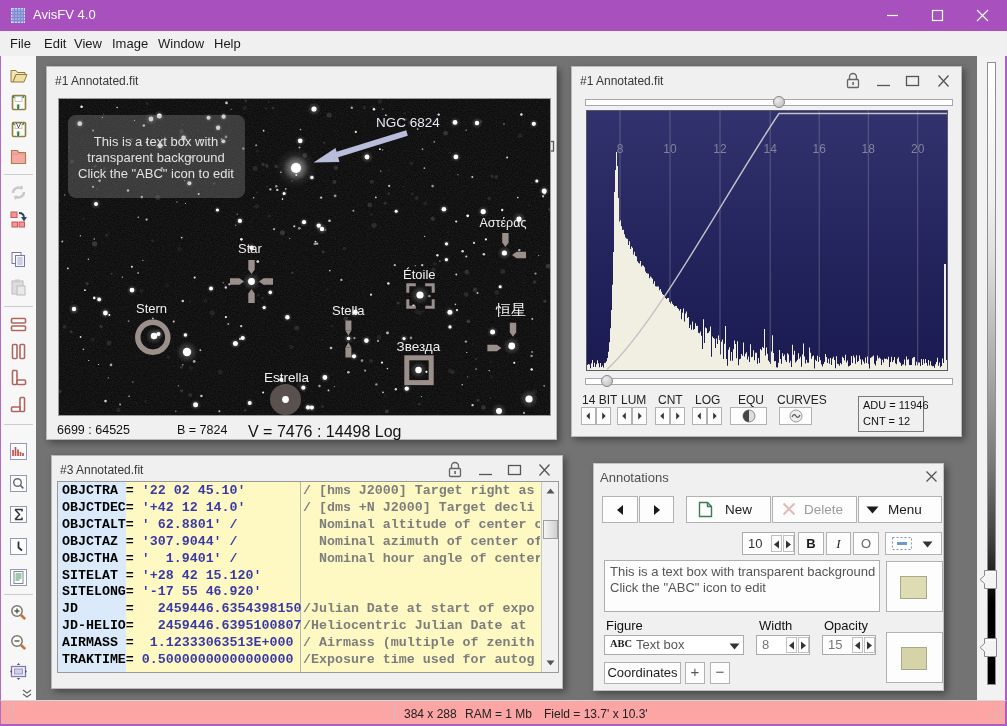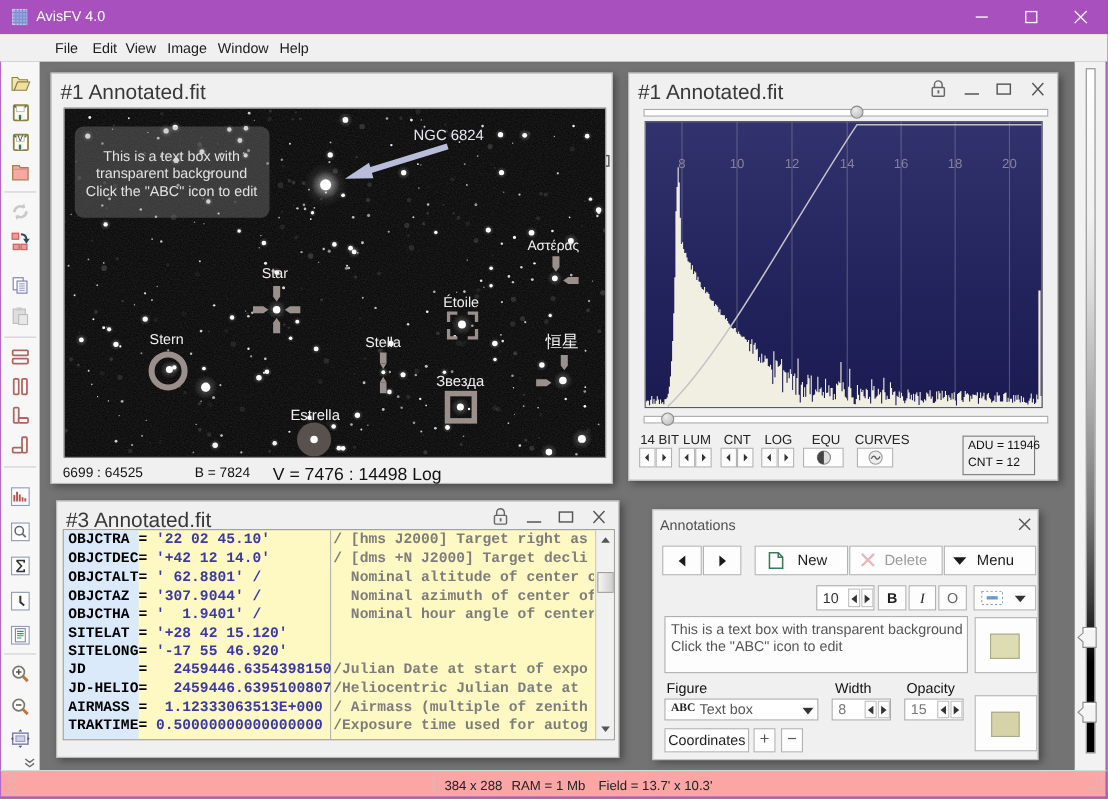--- a/index.html
+++ b/index.html
@@ -1,24 +1,24 @@
 <!DOCTYPE html>
 <html><head><meta charset="utf-8"><style>
 *{margin:0;padding:0;box-sizing:border-box;}
 body{width:1007px;height:726px;position:relative;font-family:"Liberation Sans",sans-serif;overflow:hidden;background:#737373;}
 .abs{position:absolute;}
 .titlebar{left:0;top:0;width:1007px;height:31px;background:#a851be;color:#fff;}
 .menubar{left:0;top:31px;width:1007px;height:25px;background:#f0f0f0;color:#1b1b1b;font-size:13px;}
-.menubar span{position:absolute;top:5px;margin-left:40px;}
+.menubar span{position:absolute;top:5px;}
 .toolbar{left:0;top:56px;width:36px;height:644px;background:#f7f7f7;border-left:1px solid #b06cc4;}
 .tsep{left:4px;width:29px;height:1px;background:#cdcdcd;position:absolute;}
 .rpanel{left:977px;top:56px;width:30px;height:644px;background:#f2f2f2;border-right:2px solid #a85fc0;}
 .statusbar{left:0;top:700px;width:1007px;height:26px;background:#fca5a5;border-top:1px solid #d8d8d8;border-bottom:2px solid #a85fc0;border-left:1px solid #b06cc4;border-right:2px solid #a85fc0;font-size:12px;color:#222;}
 .win{position:absolute;background:#f0f0f0;border:1px solid #b9b9b9;box-shadow:3px 3px 7px rgba(0,0,0,0.38);}
-.wtitle{position:absolute;left:8px;top:7px;font-size:19px;color:#383838;}
+.wtitle{position:absolute;left:8px;top:7px;font-size:12px;color:#383838;}
 .btn{position:absolute;background:#fdfdfd;border:1px solid #b2b2b2;font-size:13px;color:#1d1d1d;text-align:center;}
 .combo{position:absolute;background:#fff;border:1px solid #ababab;font-size:13px;color:#333;}
 .lbl{position:absolute;font-size:13px;color:#111;}
 svg{display:block;}
 </style></head><body>
 
 <div class="abs titlebar">
 <svg class="abs" style="left:11px;top:8px" width="14" height="15" viewBox="0 0 14 15">
       <rect x="0.5" y="0.5" width="13" height="14" fill="#9aa7e0" stroke="#cdd5f2"></rect>
       <path d="M0 3.5h14M0 6.5h14M0 9.5h14M0 12.5h14M3.5 0v15M6.5 0v15M9.5 0v15M12.5 0v15" stroke="#7f8ecf" stroke-width="1"></path>
@@ -827,21 +827,21 @@
 <div class="btn" style="left:158px;top:340px;width:37px;height:18px;"></div>
 <svg class="abs" style="left:170px;top:342px" width="14" height="14" viewBox="0 0 14 14">
       <circle cx="7" cy="7" r="6" fill="#ddd" stroke="#888"></circle>
       <path d="M7 1a6 6 0 0 0 0 12z" fill="#444"></path>
     </svg>
 <div class="btn" style="left:207px;top:340px;width:33px;height:18px;"></div>
 <svg class="abs" style="left:217px;top:342px" width="14" height="14" viewBox="0 0 14 14">
       <circle cx="7" cy="7" r="6" fill="#eee" stroke="#999"></circle>
       <path d="M3 8c1.5-3 3-3 4 -1s2.5 2 4-1" fill="none" stroke="#555" stroke-width="1.2"></path>
     </svg>
-<div class="abs" style="left:303px;top:329px;width:66px;height:36px;border:1px solid #7a7a7a;font-size:11px;color:#111;">
+<div class="abs" style="left:286px;top:329px;width:66px;height:36px;border:1px solid #7a7a7a;font-size:11px;color:#111;">
       <span class="abs" style="left:4px;top:2px;white-space:nowrap">ADU = 11946</span>
       <span class="abs" style="left:4px;top:18px;white-space:nowrap">CNT = 12</span>
     </div>
 </div>
 <div class="win" style="left:51px;top:455px;width:512px;height:234px;">
 <span class="wtitle">#3 Annotated.fit</span>
 <svg class="abs" style="left:394px;top:5px" width="110" height="18" viewBox="0 0 110 18">
       <rect x="3.5" y="7.5" width="11" height="8" rx="1" fill="none" stroke="#666" stroke-width="1.3"></rect>
       <path d="M5.5 7.5v-2.5a3.5 3.5 0 0 1 7 0v2.5" fill="none" stroke="#666" stroke-width="1.3"></path>
       <rect x="8.3" y="10" width="1.6" height="3" fill="#666"></rect>

